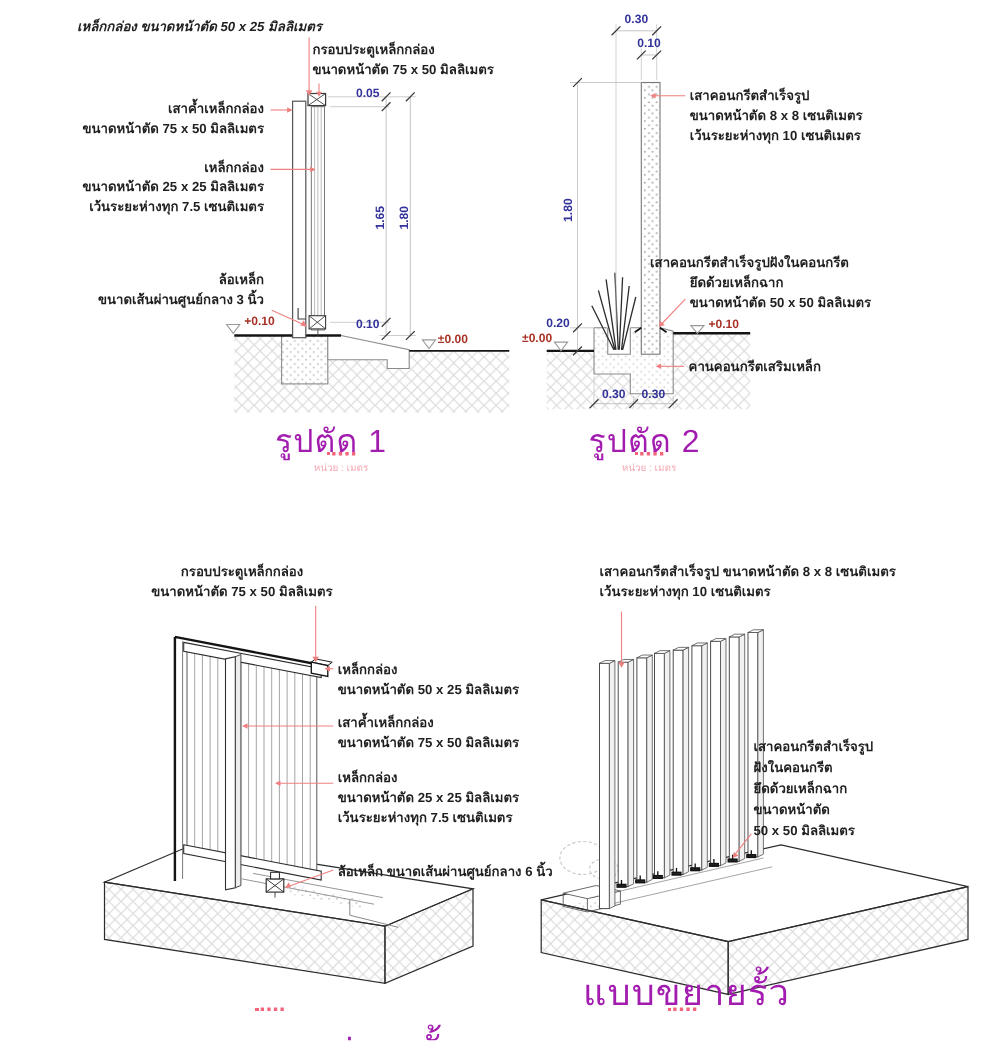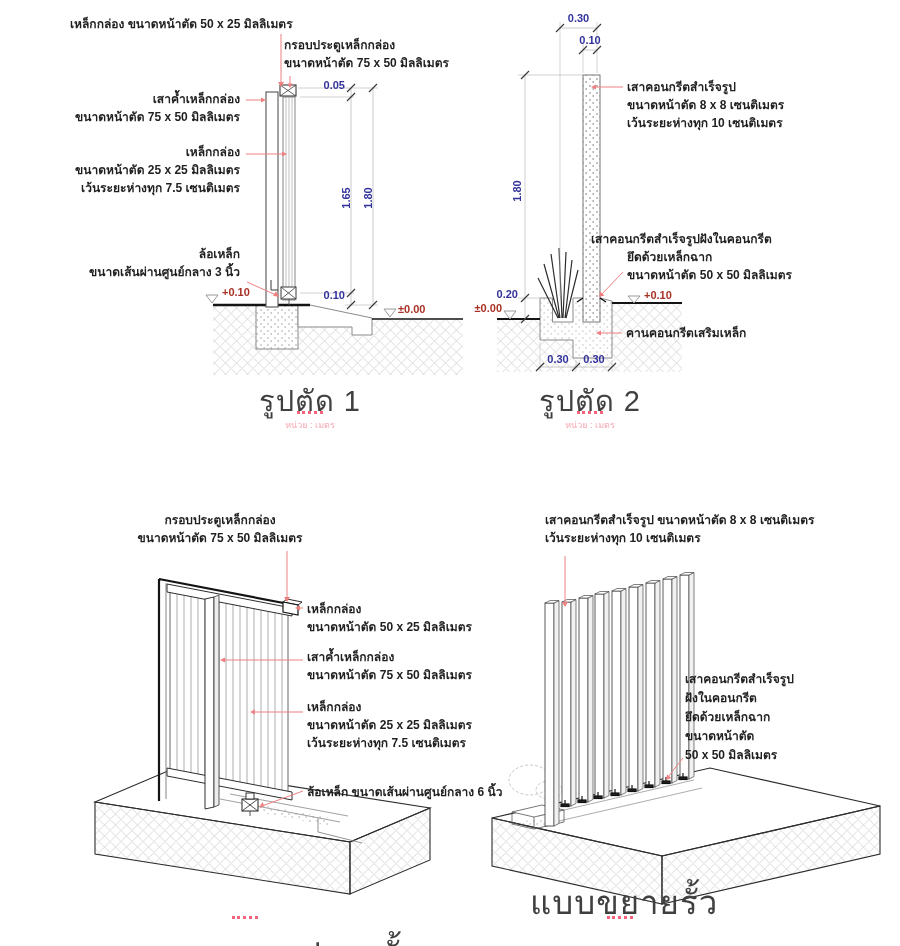--- a/index.html
+++ b/index.html
@@ -8,21 +8,21 @@
   svg.linework{position:absolute;left:0;top:0;}
   .lbl{position:absolute;font-size:12px;font-weight:700;color:#1f1f1f;white-space:nowrap;line-height:16px;}
   .lbl.r{text-align:right;}
   .lbl.c{text-align:center;}
   .dim{position:absolute;font-size:11px;font-weight:700;color:#32329b;white-space:nowrap;}
   .dim.c{text-align:center;}
   .dim.r{text-align:right;}
   .dim.v{width:40px;text-align:center;transform:rotate(-90deg);}
   .lvl{position:absolute;font-size:11px;font-weight:700;color:#a83226;white-space:nowrap;}
   .lvl.r{text-align:right;}
-  .ttl{position:absolute;font-size:29px;color:#404040;text-align:center;white-space:nowrap;letter-spacing:1px;}
+  .ttl{position:absolute;font-size:29px;color:#a21caf;text-align:left;white-space:nowrap;letter-spacing:1px;}
   .ttl.big{font-size:33px;}
   .dots{position:absolute;width:26px;height:0;border-bottom:3px dotted #f2647c;}
   .unit{position:absolute;font-size:9px;color:#f5a7b2;text-align:center;white-space:nowrap;}
 </style>
 </head>
 <body>
 
 <div class="canvas">
 
 <svg class="linework" width="900" height="946" viewBox="0 0 900 946">
@@ -255,21 +255,21 @@
       <path d="M565,556 V603"></path>
           <path d="M683,758 L668,777"></path>
     </g>
     <g fill="#ef8080">
       <polygon points="565,607 562,602 568,602"></polygon>
           <polygon points="666,780 667,774.5 671.5,778"></polygon>
     </g>
   </g>
 </svg>
 
-<div class="lbl" style="left:70px;top:16px;">เหล็กกล่อง  ขนาดหน้าตัด 50 x 25 มิลลิเมตร</div>
+<div class="lbl" style="left:70px;top:16px;font-style:italic;">เหล็กกล่อง  ขนาดหน้าตัด 50 x 25 มิลลิเมตร</div>
 <div class="lbl" style="left:284px;top:37px;">กรอบประตูเหล็กกล่อง</div>
 <div class="lbl" style="left:284px;top:55px;">ขนาดหน้าตัด 75 x 50 มิลลิเมตร</div>
 <div class="lbl r" style="left:65px;top:91px;width:175px;">เสาค้ำเหล็กกล่อง</div>
 <div class="lbl r" style="left:65px;top:109px;width:175px;">ขนาดหน้าตัด 75 x 50 มิลลิเมตร</div>
 <div class="lbl r" style="left:60px;top:144px;width:180px;">เหล็กกล่อง</div>
 <div class="lbl r" style="left:60px;top:162px;width:180px;">ขนาดหน้าตัด 25 x 25 มิลลิเมตร</div>
 <div class="lbl r" style="left:60px;top:180px;width:180px;">เว้นระยะห่างทุก 7.5 เซนติเมตร</div>
 <div class="lbl r" style="left:55px;top:246px;width:185px;">ล้อเหล็ก</div>
 <div class="lbl r" style="left:55px;top:264px;width:185px;">ขนาดเส้นผ่านศูนย์กลาง 3 นิ้ว</div>
 <div class="dim r" style="left:303px;top:79px;width:42px;">0.05</div>

